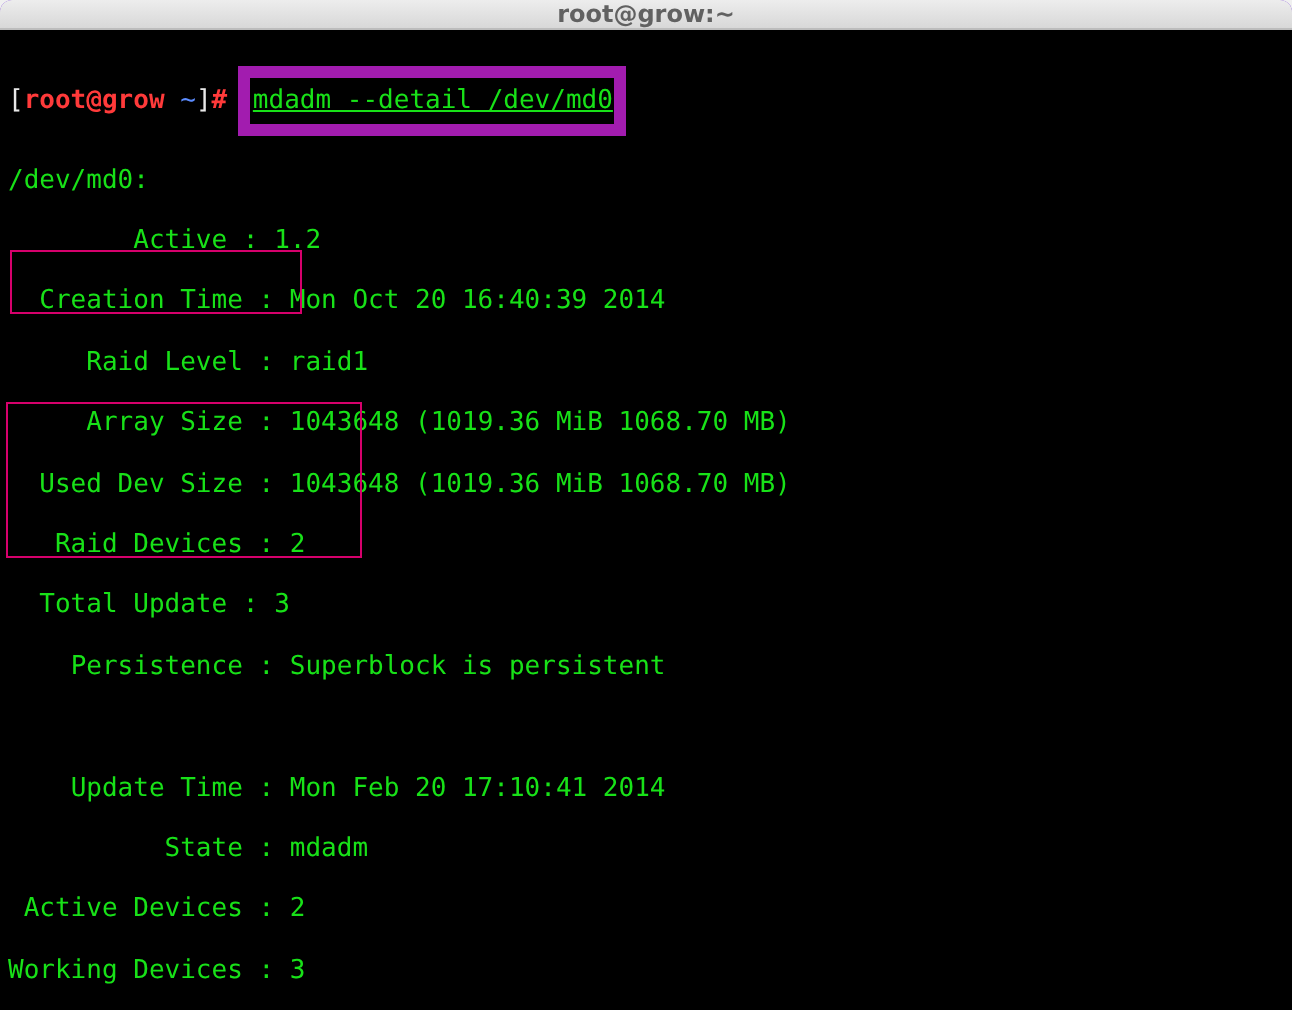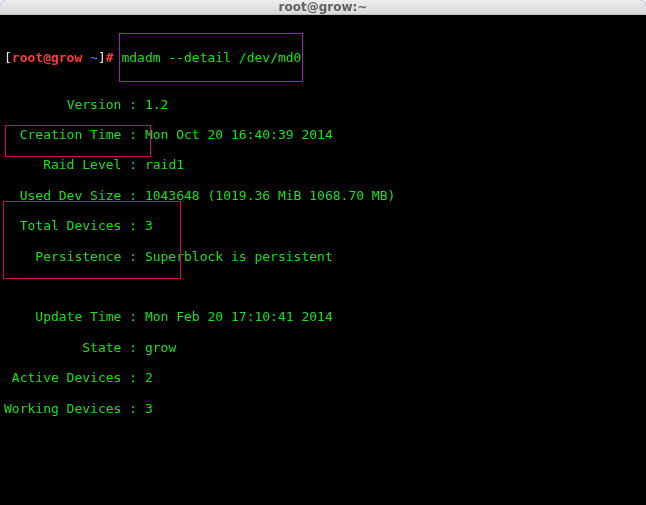--- a/index.html
+++ b/index.html
@@ -39,52 +39,56 @@
     font-size: 13px;
     letter-spacing: 0px;
     position: relative;
   }
   .red   { color: #ff3a3a; font-weight: bold; }
   .blue  { color: #5c8cff; }
   .green { color: #18e118; }
   .white { color: #e8e8e8; }
 
   .hl {
-    border: 1px solid #a21caf;
+    border: 6px solid #a21caf;
     display: inline-block;
-    padding: 16px 1px;
+    padding: 4px 1px;
     margin: -1px -2px;
     vertical-align: baseline;
+    text-decoration: underline;
   }
   .hl-block {
     border: 1px solid #d6006c;
     position: absolute;
     pointer-events: none;
   }
   .row { display: block; }
 </style>
 </head>
 <body>
 
 <div class="window">
   <div class="titlebar">
     <span>root@grow:~</span>
   </div>
 
   <div class="terminal">
 <span class="row"><span class="white">[</span><span class="red">root@grow</span> <span class="blue">~</span><span class="white">]</span><span class="red">#</span> <span class="hl"><span class="green">mdadm --detail /dev/md0</span></span></span>
-<span class="row">        <span>Version</span> : <span>1.2</span></span>
+<span class="row">/dev/md0:</span>
+<span class="row">        <span>Active</span> : <span>1.2</span></span>
 <span class="row">  <span>Creation Time</span> : <span>Mon Oct 20 16:40:39 2014</span></span>
 <span class="row">     <span>Raid Level</span> : <span>raid1</span></span>
+<span class="row">     <span>Array Size</span> : <span>1043648 (1019.36 MiB 1068.70 MB)</span></span>
 <span class="row">  <span>Used Dev Size</span> : <span>1043648 (1019.36 MiB 1068.70 MB)</span></span>
-<span class="row">  <span>Total Devices</span> : <span>3</span></span>
+<span class="row">   <span>Raid Devices</span> : <span>2</span></span>
+<span class="row">  <span>Total Update</span> : <span>3</span></span>
 <span class="row">    <span>Persistence</span> : <span>Superblock is persistent</span></span>
 <span class="row"> </span>
 <span class="row">    <span>Update Time</span> : <span>Mon Feb 20 17:10:41 2014</span></span>
-<span class="row">          <span>State</span> : <span>grow</span></span>
+<span class="row">          <span>State</span> : <span>mdadm</span></span>
 <span class="row"> <span>Active Devices</span> : <span>2</span></span>
 <span class="row"><span>Working Devices</span> : <span>3</span></span>
 
 
 
 
 
 
 
 

